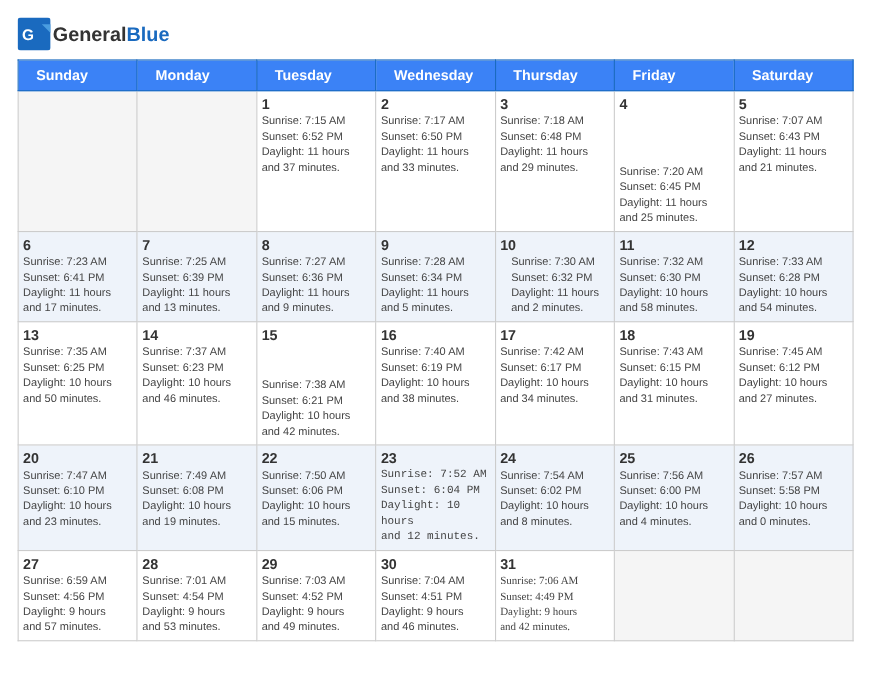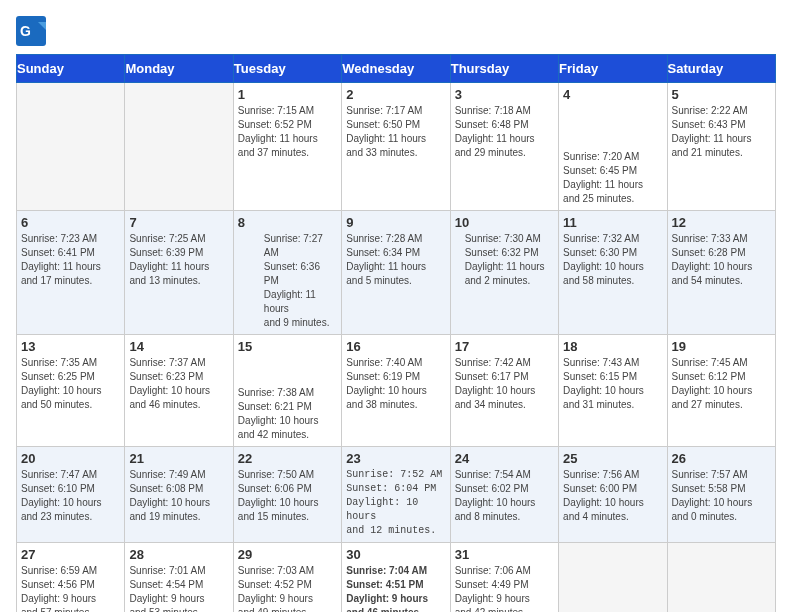--- a/index.html
+++ b/index.html
@@ -34,23 +34,23 @@
       font-size: 16px;
       color: #333;
       font-weight: bold;
     }
     table {
       width: 100%;
       border-collapse: collapse;
       table-layout: fixed;
     }
     th {
-      background-color: #1d4ed8;
+      background-color: #3b82f6;
       color: white;
-      padding: 6px 0;
+      padding: 6px 16px;
       font-size: 13px;
       text-align: left;
       border: 1px solid #1a6abf;
     }
     td {
       border: 1px solid #ccc;
       vertical-align: top;
       padding: 4px;
       font-size: 10.5px;
       color: #333;
@@ -85,20 +85,23 @@
 <body>
 
 <div class="header">
   <div class="logo">
     <div class="logo-wrap">
       <svg class="logo-svg" width="30" height="30" viewBox="0 0 30 30">
         <rect width="30" height="30" rx="3" fill="#1a6abf"></rect>
         <text x="4" y="20" font-size="14" font-weight="bold" fill="white" font-family="Arial">G</text>
         <polygon points="22,6 30,14 30,6" fill="#4a9de0"></polygon>
       </svg>
+      <div>
+        <span style="font-size:18px;font-weight:bold;color:#333;">General</span><span style="font-size:18px;font-weight:bold;color:#1a6abf;">Blue</span>
+      </div>
     </div>
   </div>
   <div class="title-section">
     <div class="month-title"></div>
     <div class="location"></div>
   </div>
 </div>
 
 <table>
   <thead>
@@ -139,21 +142,21 @@
         </td>
         <td>
           <div class="day-number">4</div>
           <div class="day-info" style="white-space: pre-line; margin-top: 48px;">Sunrise: 7:20 AM
 Sunset: 6:45 PM
 Daylight: 11 hours
 and 25 minutes.</div>
         </td>
         <td>
           <div class="day-number">5</div>
-          <div class="day-info" style="white-space: pre-line;">Sunrise: 2:22 AM
+          <div class="day-info" style="white-space: pre-line;">Sunrise: 7:07 AM
 Sunset: 6:43 PM
 Daylight: 11 hours
 and 21 minutes.</div>
         </td>
       </tr>
       <tr>
         <td>
           <div class="day-number">6</div>
           <div class="day-info" style="white-space: pre-line;">Sunrise: 7:23 AM
 Sunset: 6:41 PM
@@ -162,21 +165,21 @@
         </td>
         <td>
           <div class="day-number">7</div>
           <div class="day-info" style="white-space: pre-line;">Sunrise: 7:25 AM
 Sunset: 6:39 PM
 Daylight: 11 hours
 and 13 minutes.</div>
         </td>
         <td>
           <div class="day-number">8</div>
-          <div class="day-info" style="white-space: pre-line; margin-left: 26px;">Sunrise: 7:27 AM
+          <div class="day-info" style="white-space: pre-line;">Sunrise: 7:27 AM
 Sunset: 6:36 PM
 Daylight: 11 hours
 and 9 minutes.</div>
         </td>
         <td>
           <div class="day-number">9</div>
           <div class="day-info" style="white-space: pre-line;">Sunrise: 7:28 AM
 Sunset: 6:34 PM
 Daylight: 11 hours
 and 5 minutes.</div>
@@ -322,28 +325,28 @@
         </td>
         <td>
           <div class="day-number">29</div>
           <div class="day-info" style="white-space: pre-line;">Sunrise: 7:03 AM
 Sunset: 4:52 PM
 Daylight: 9 hours
 and 49 minutes.</div>
         </td>
         <td>
           <div class="day-number">30</div>
-          <div class="day-info" style="white-space: pre-line; font-weight: bold;">Sunrise: 7:04 AM
+          <div class="day-info" style="white-space: pre-line;">Sunrise: 7:04 AM
 Sunset: 4:51 PM
 Daylight: 9 hours
 and 46 minutes.</div>
         </td>
         <td>
           <div class="day-number">31</div>
-          <div class="day-info" style="white-space: pre-line;">Sunrise: 7:06 AM
+          <div class="day-info" style="white-space: pre-line; font-family: Liberation Serif, serif;">Sunrise: 7:06 AM
 Sunset: 4:49 PM
 Daylight: 9 hours
 and 42 minutes.</div>
         </td>
         <td class="empty"></td>
         <td class="empty"></td>
       </tr>
     </tbody>
 </table>
 

